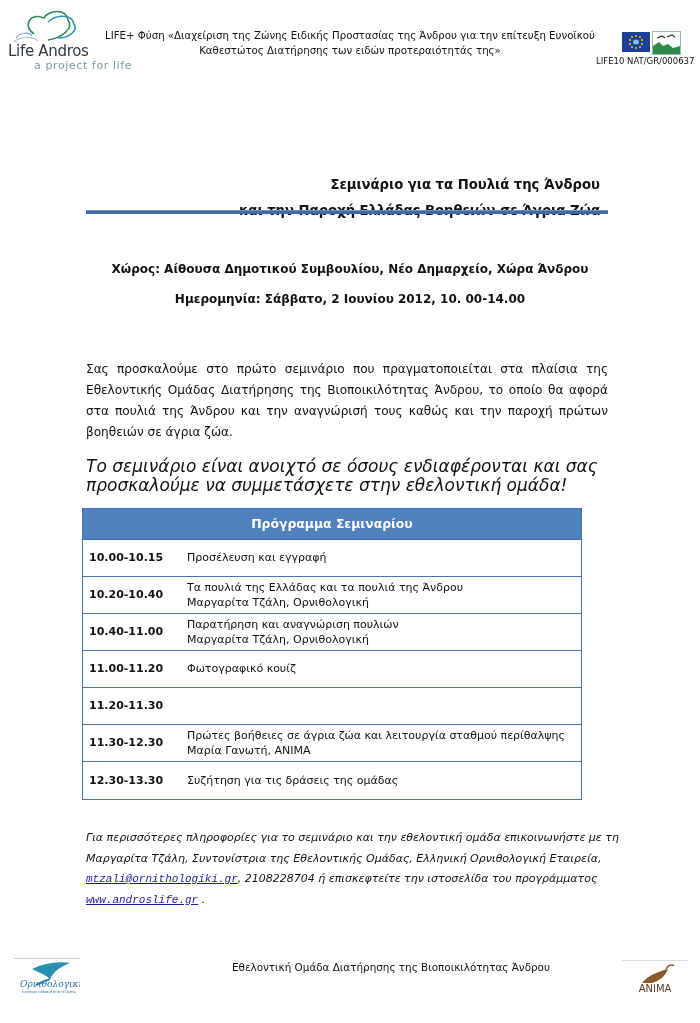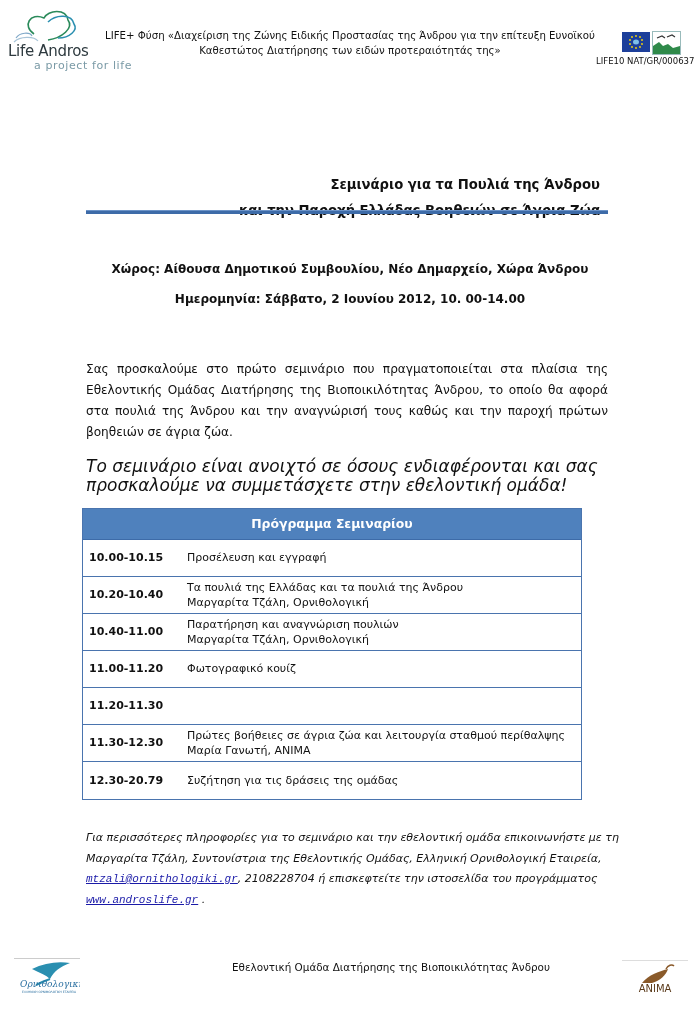--- a/index.html
+++ b/index.html
@@ -139,21 +139,21 @@
         <div class="time">11.20-11.30</div>
       </div>
       <div class="row double">
         <div class="time">11.30-12.30</div>
         <div class="desc">
           <div>Πρώτες βοήθειες σε άγρια ζώα και λειτουργία σταθμού περίθαλψης</div>
           <div>Μαρία Γανωτή, ANIMA</div>
         </div>
       </div>
       <div class="row single">
-        <div class="time">12.30-20.79</div>
+        <div class="time">12.30-13.30</div>
         <div class="desc">
           <div>Συζήτηση για τις δράσεις της ομάδας</div>
         </div>
       </div>
     </div>
 </div>
 
 <div id="contact" class="abs">
   <span>Για περισσότερες πληροφορίες για το σεμινάριο και την εθελοντική ομάδα επικοινωνήστε με τη Μαργαρίτα Τζάλη, Συντονίστρια της Εθελοντικής Ομάδας, Ελληνική Ορνιθολογική Εταιρεία, </span><a href="mtzali@ornithologiki.gr">mtzali@ornithologiki.gr</a><span>, 2108228704 ή επισκεφτείτε την ιστοσελίδα του προγράμματος </span><a href="www.androslife.gr">www.androslife.gr</a><span> .</span>
 </div>

